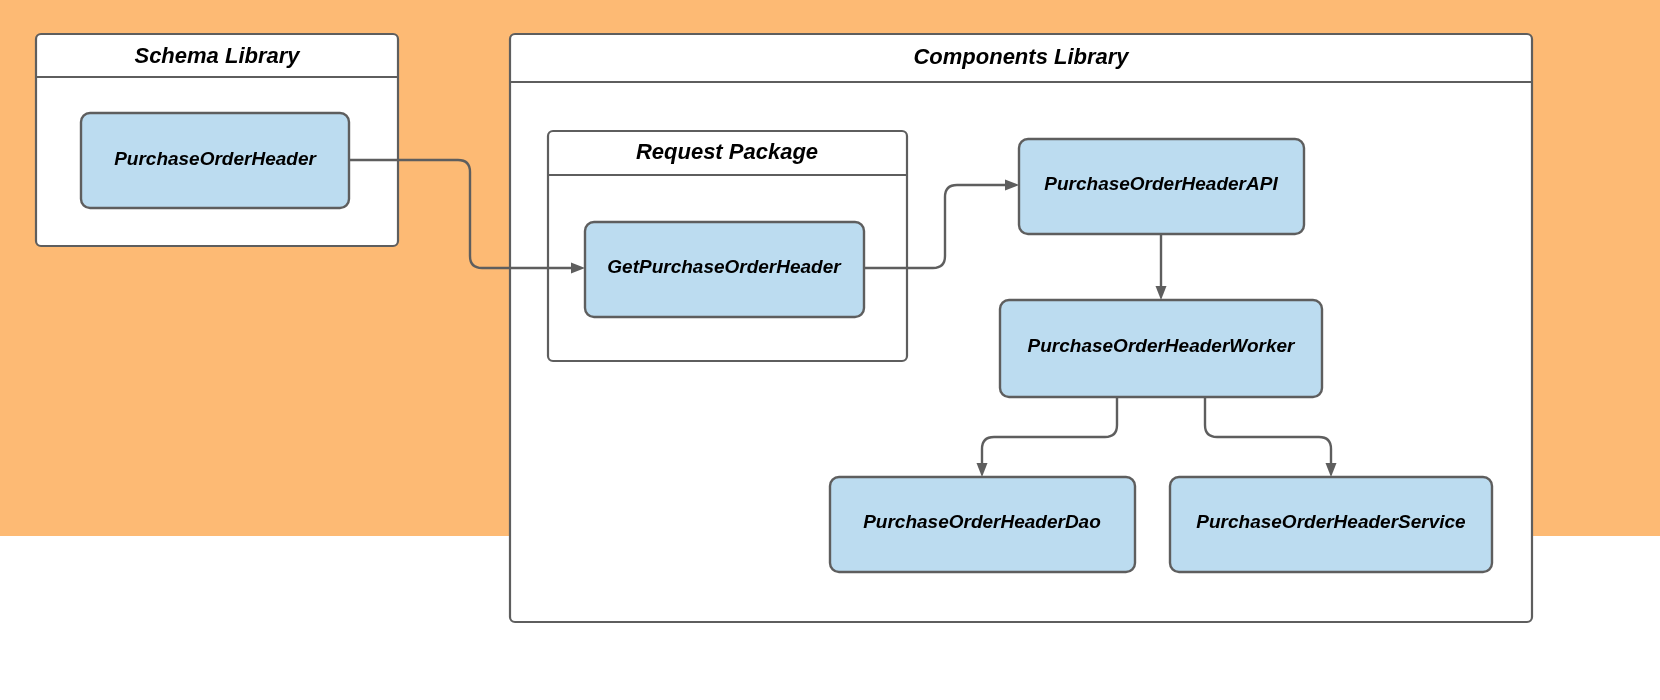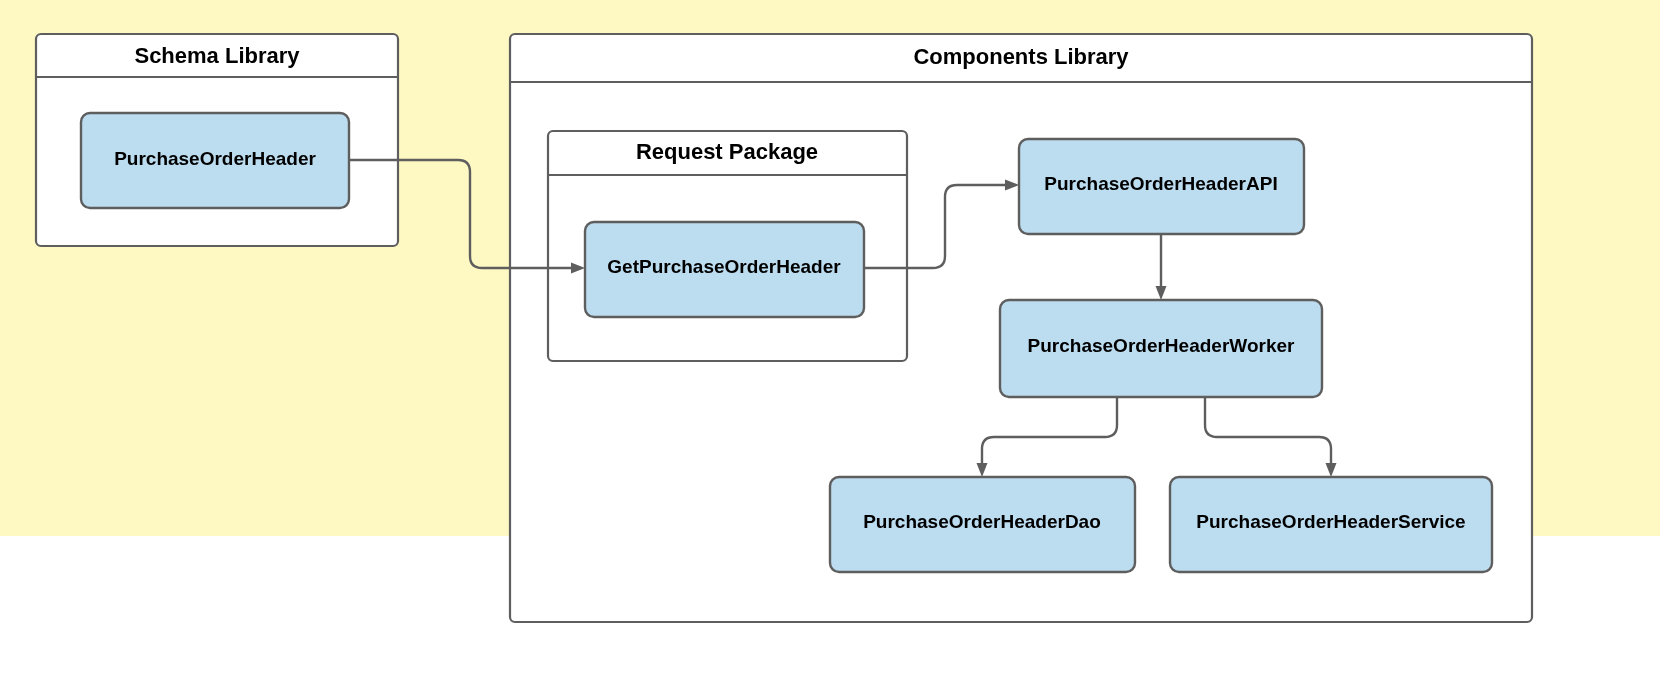--- a/index.html
+++ b/index.html
@@ -11,21 +11,22 @@
   body {
     width: 1660px;
     height: 700px;
     font-family: "Liberation Sans", sans-serif;
     overflow: hidden;
   }
   #canvas {
     position: relative;
     width: 1660px;
     height: 536px;
-    background: #fef9c3;
+    background: #fdba74;
+    font-style: italic;
   }
   svg#diagram {
     position: absolute;
     top: 0;
     left: 0;
     width: 1660px;
     height: 700px;
     display: block;
   }
   .container-rect {

